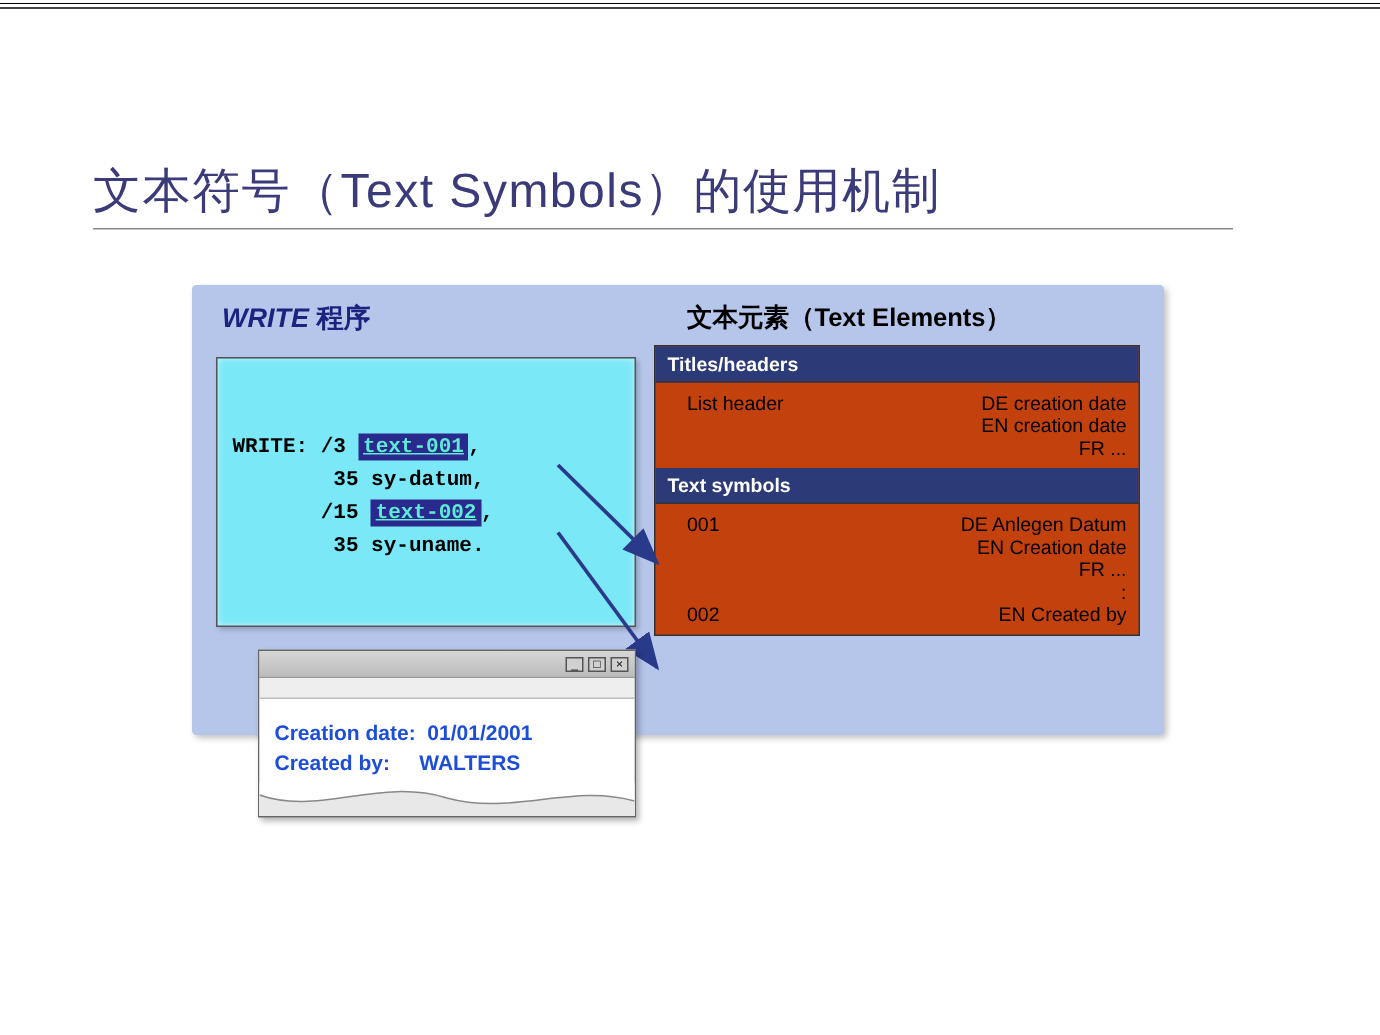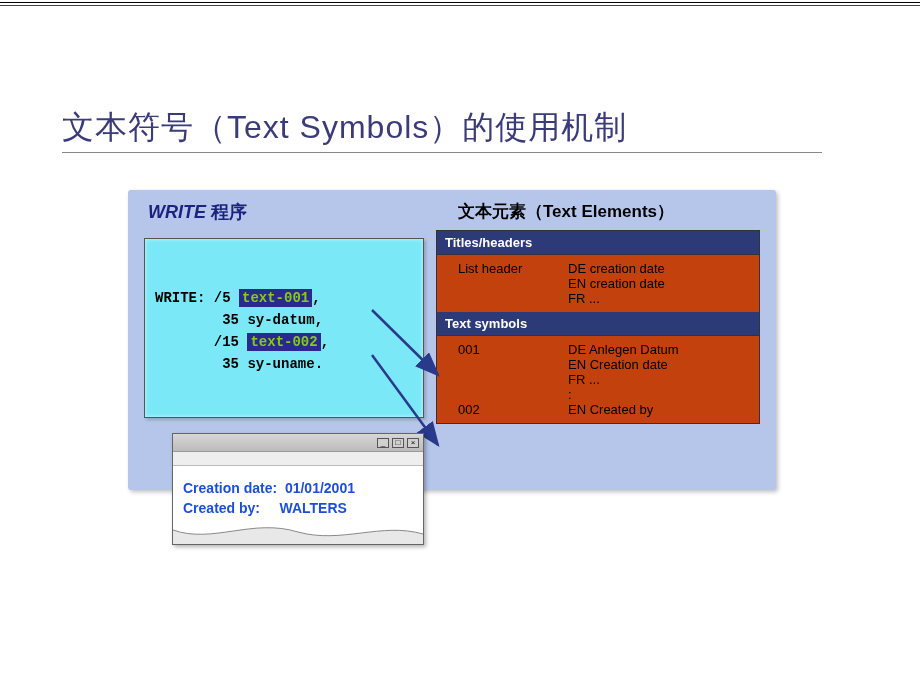--- a/index.html
+++ b/index.html
@@ -79,22 +79,23 @@
     padding: 48px 10px 10px 10px;
     font-family: "Courier New", monospace;
     font-size: 14px;
     line-height: 22px;
     color: #000;
     font-weight: bold;
   }
   .code-line { white-space: pre; }
   .hl {
     background: #2a2a8e;
-    color: #84cc16;
+    color: #5eead4;
     padding: 1px 3px;
+    text-decoration: underline;
   }
   .te-panel {
     position: absolute;
     left: 308px;
     top: 40px;
     width: 324px;
     border: 1px solid #333;
     background: #c2410c;
     font-size: 13px;
   }
@@ -104,21 +105,21 @@
     font-weight: bold;
     padding: 4px 8px;
     border-bottom: 1px solid #333;
   }
   .te-body {
     padding: 6px 8px;
     margin-left: 13px;
   }
   .te-row { display: flex; }
   .te-col1 { width: 110px; }
-  .te-col2 { flex: 1; }
+  .te-col2 { flex: 1; text-align: right; }
   .output-window {
     position: absolute;
     left: 172px;
     top: 433px;
     width: 252px;
     border: 1px solid #666;
     background: #e8e8e8;
     box-shadow: 2px 2px 4px rgba(0,0,0,.3);
   }
   .output-titlebar {
@@ -180,21 +181,21 @@
 <div class="diagram">
 
   <div class="abap-label">
     <span>WRITE</span>
     <span style="font-style:normal;">程序</span>
   </div>
 
   <div class="text-elements-label">文本元素（Text Elements）</div>
 
   <div class="code-panel">
-    <div class="code-line"><span>WRITE: /5 </span><span class="hl">text-001</span><span>,</span></div>
+    <div class="code-line"><span>WRITE: /3 </span><span class="hl">text-001</span><span>,</span></div>
     <div class="code-line">        35 sy-datum,</div>
     <div class="code-line"><span>       /15 </span><span class="hl">text-002</span><span>,</span></div>
     <div class="code-line">        35 sy-uname.</div>
   </div>
 
   <div class="te-panel">
     <div class="te-header">Titles/headers</div>
     <div class="te-body">
       <div class="te-row">
         <div class="te-col1">List header</div>

